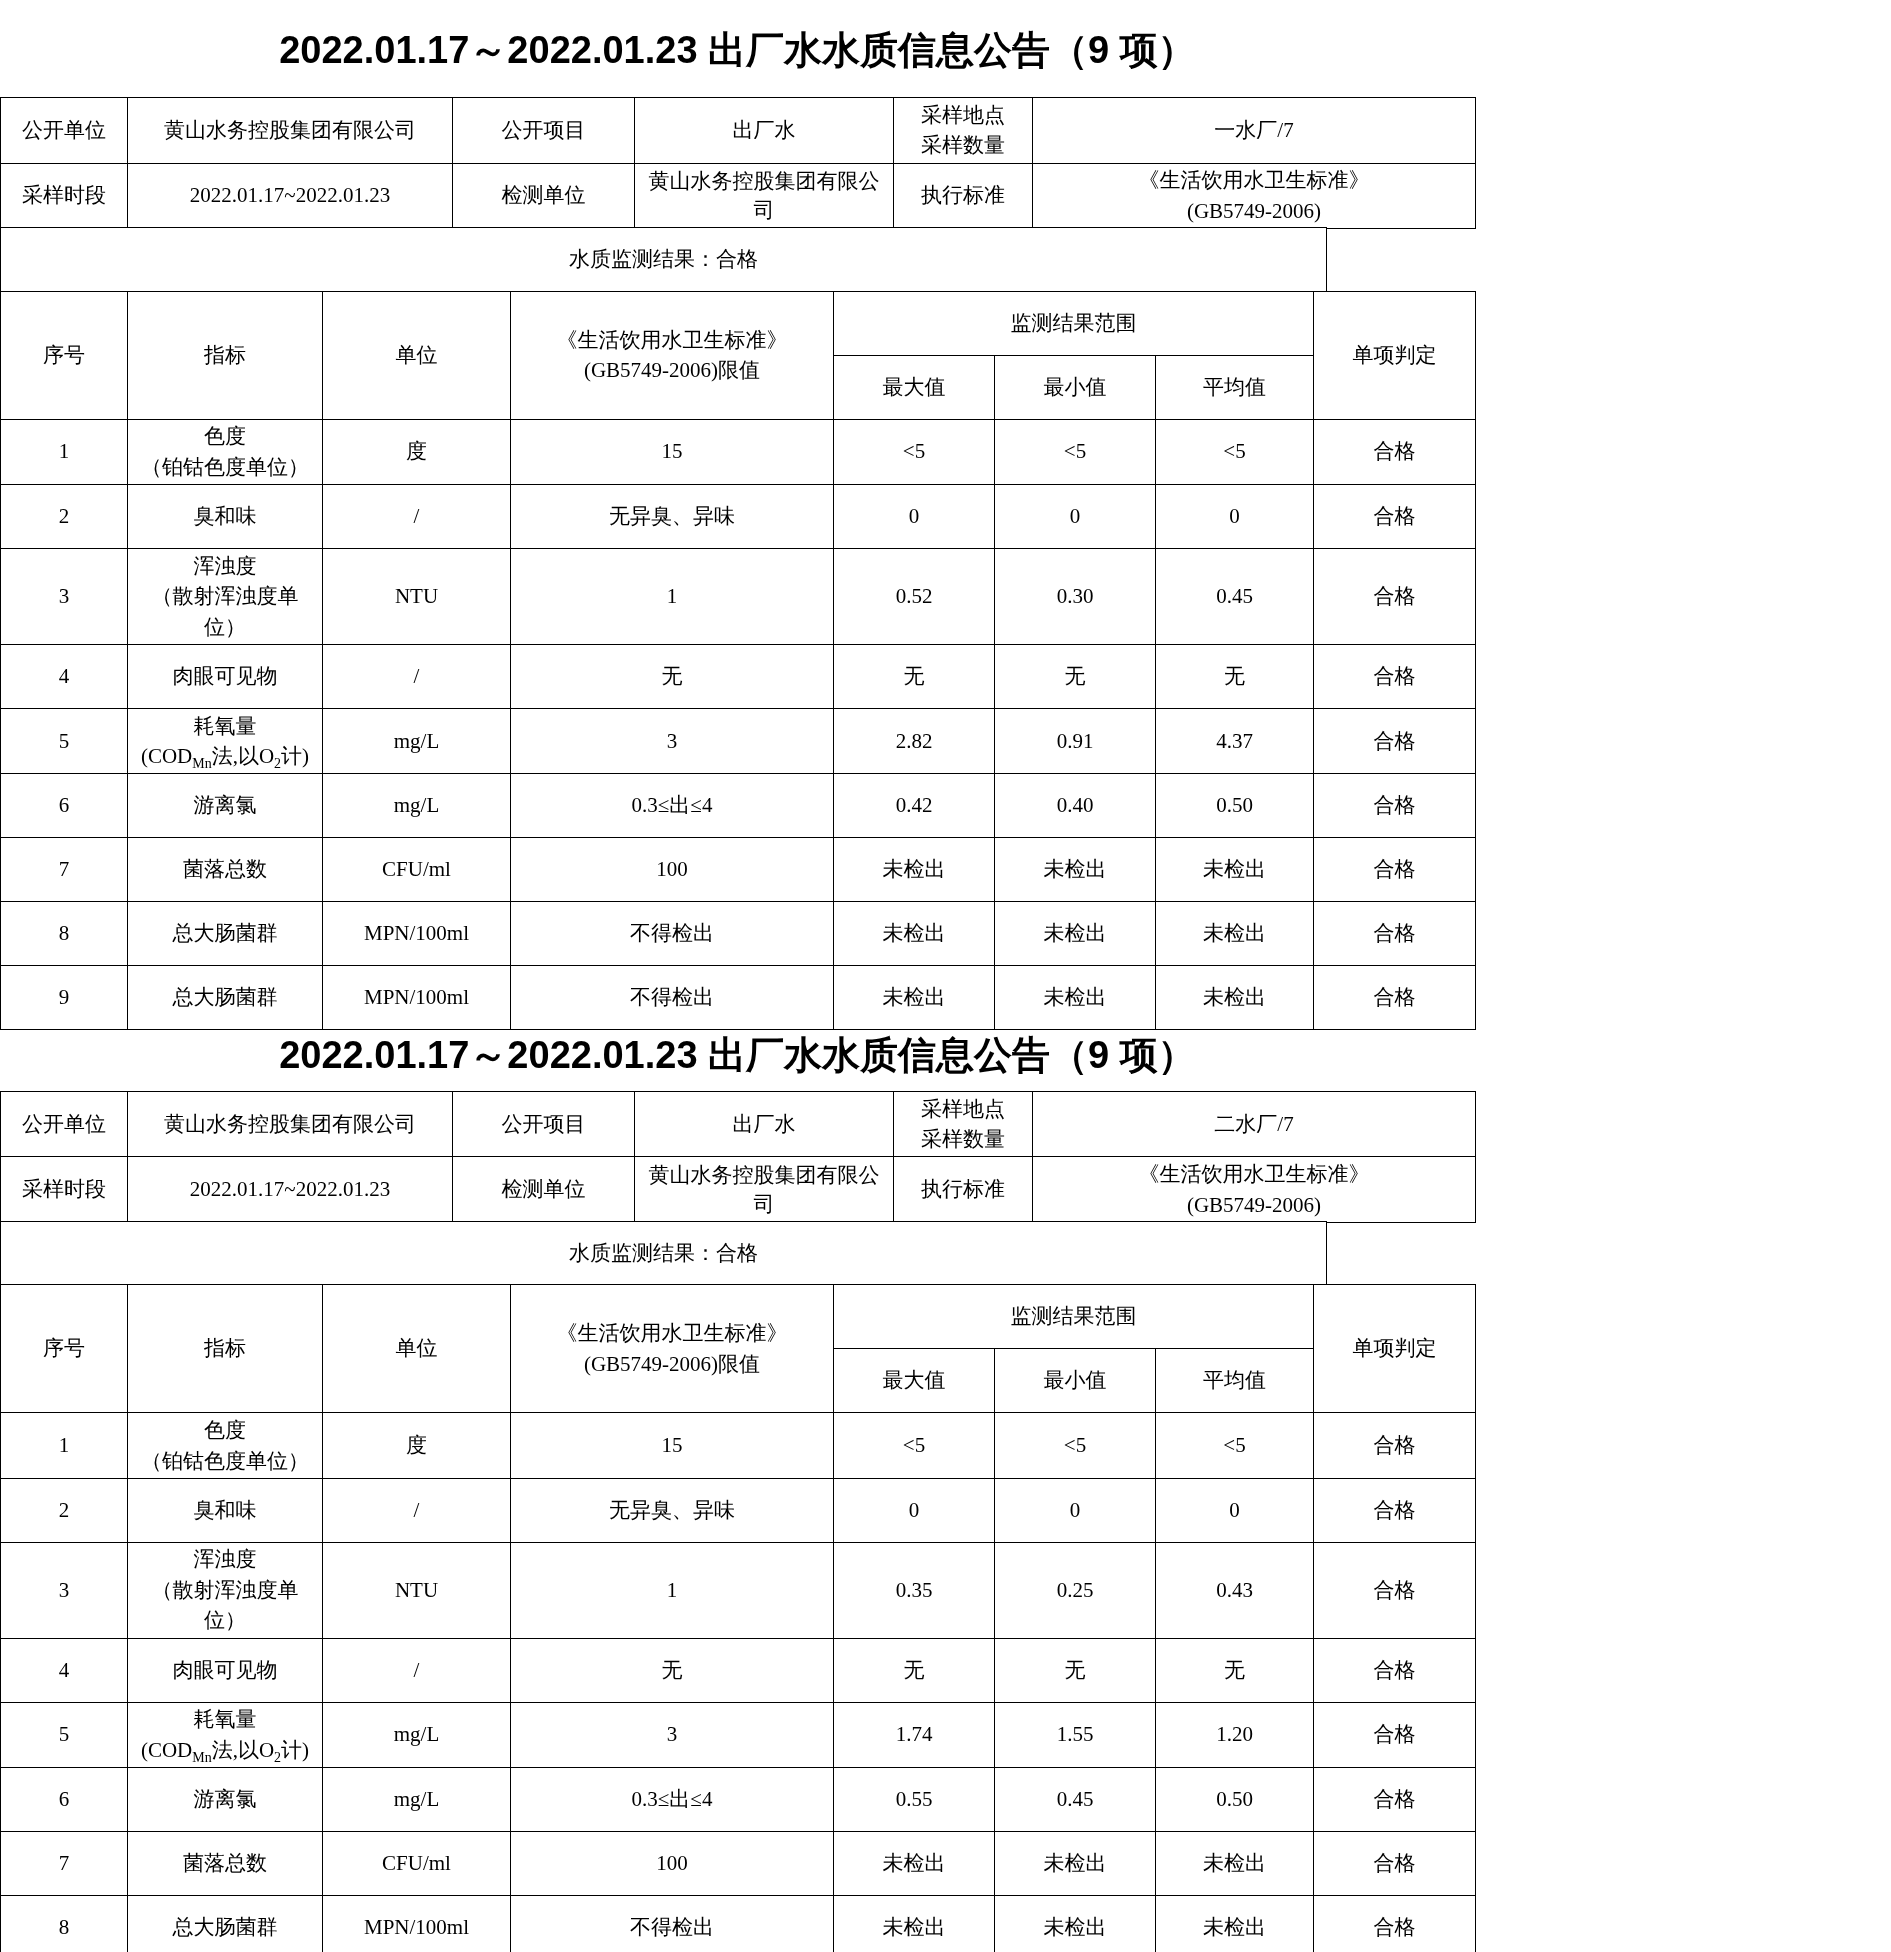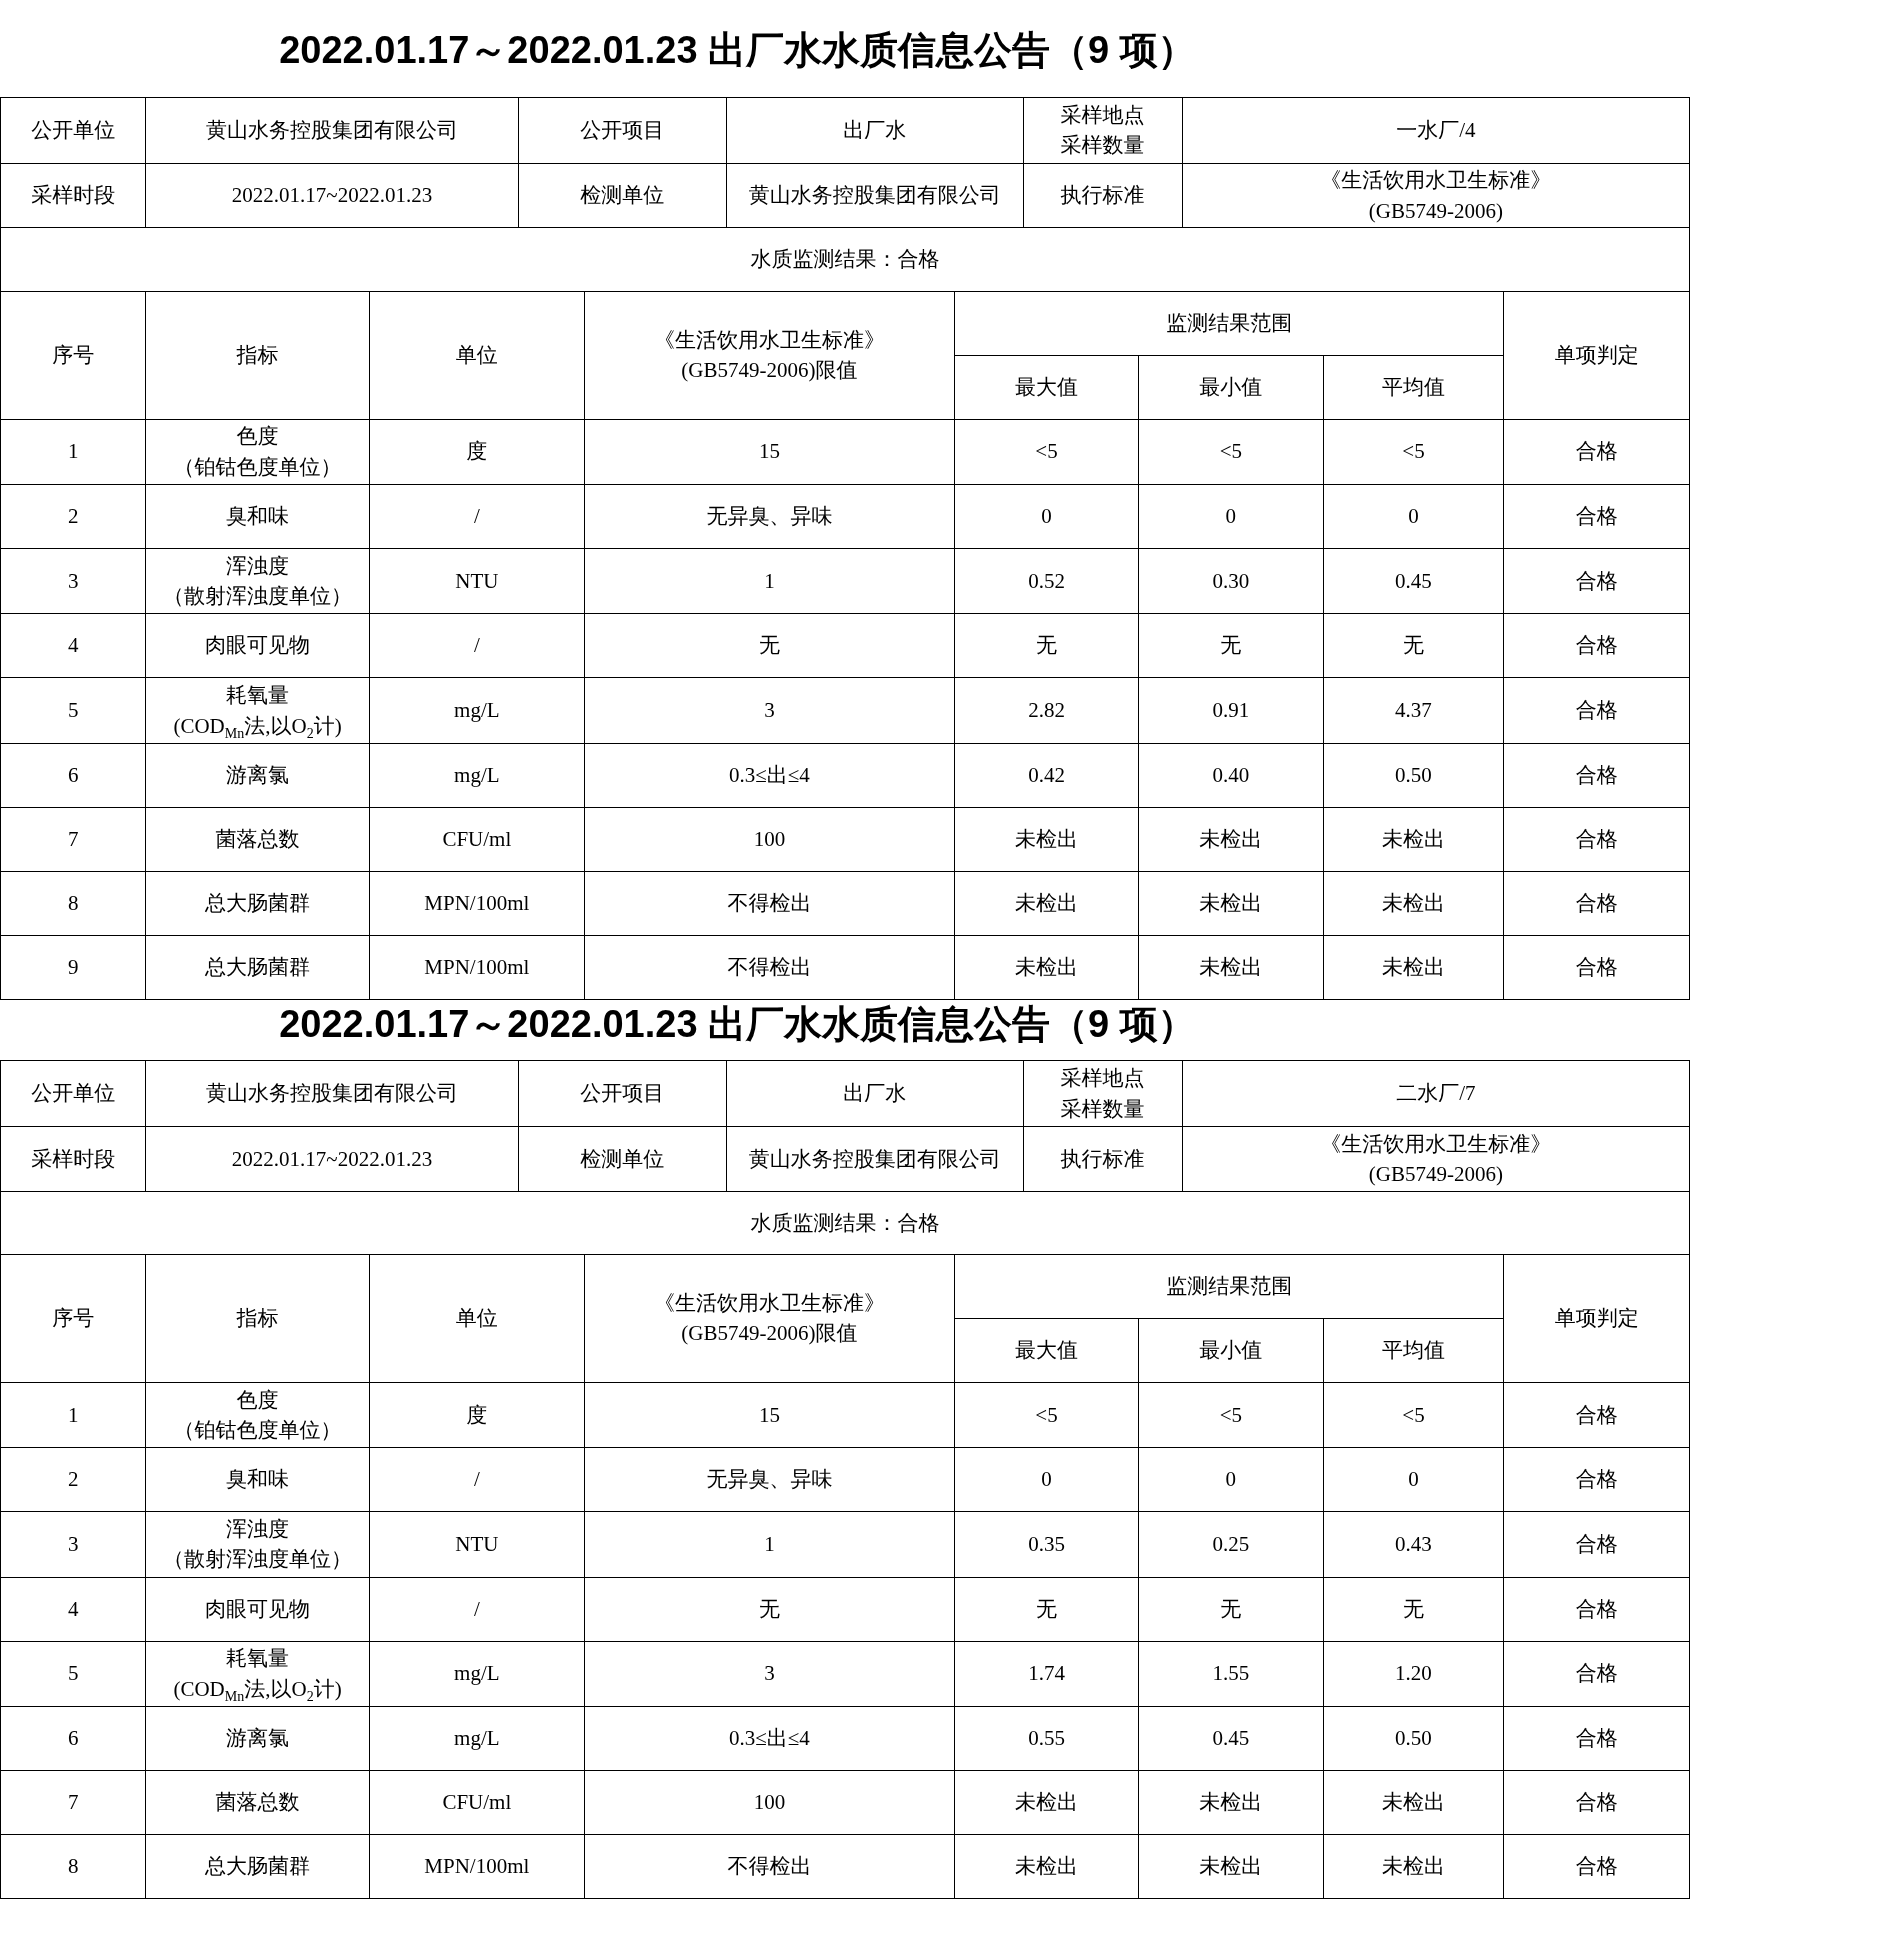--- a/index.html
+++ b/index.html
@@ -27,21 +27,21 @@
   }
   .report-title.second {
     padding-top: 0;
     margin-top: 1.7px;
     margin-bottom: 12px;
     line-height: 47px;
   }
   table {
     border-collapse: collapse;
     table-layout: fixed;
-    width: 1690px;
+    width: 1327px;
     background: #ffffff;
   }
   td, th {
     border: 1.7px solid #000000;
     text-align: center;
     vertical-align: middle;
     font-size: 21px;
     font-weight: normal;
     line-height: 29px;
     padding: 1.7px 3.4px;
@@ -79,21 +79,21 @@
       <tbody>
           <tr>
         <td>公开单位</td>
         <td>黄山水务控股集团有限公司</td>
         <td>公开项目</td>
         <td>出厂水</td>
         <td class="two-line">
           <div>采样地点</div>
           <div>采样数量</div>
         </td>
-        <td>一水厂/4</td>
+        <td>一水厂/7</td>
       </tr>
       <tr>
         <td>采样时段</td>
         <td>2022.01.17~2022.01.23</td>
         <td>检测单位</td>
         <td>黄山水务控股集团有限公司</td>
         <td>执行标准</td>
         <td class="two-line">
           <div>《生活饮用水卫生标准》</div>
           <div>(GB5749-2006)</div>

